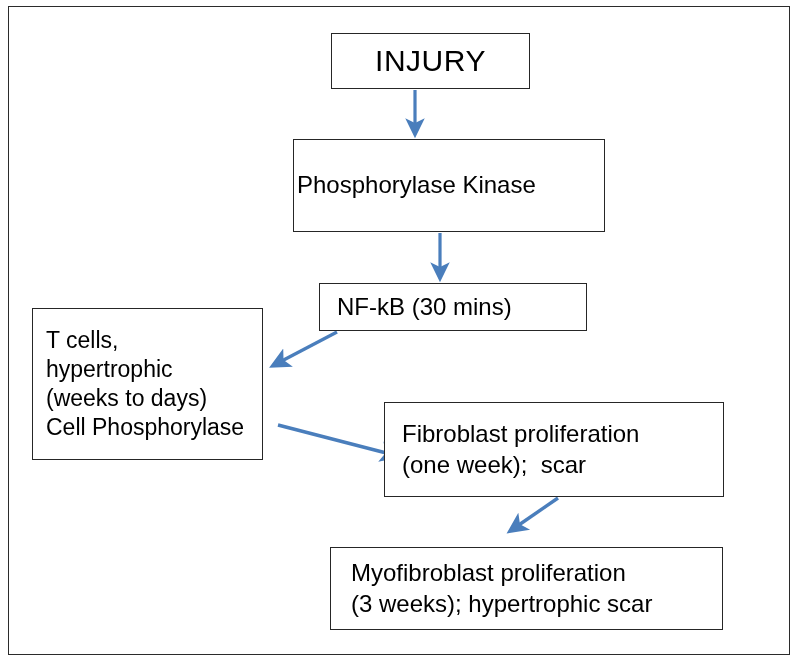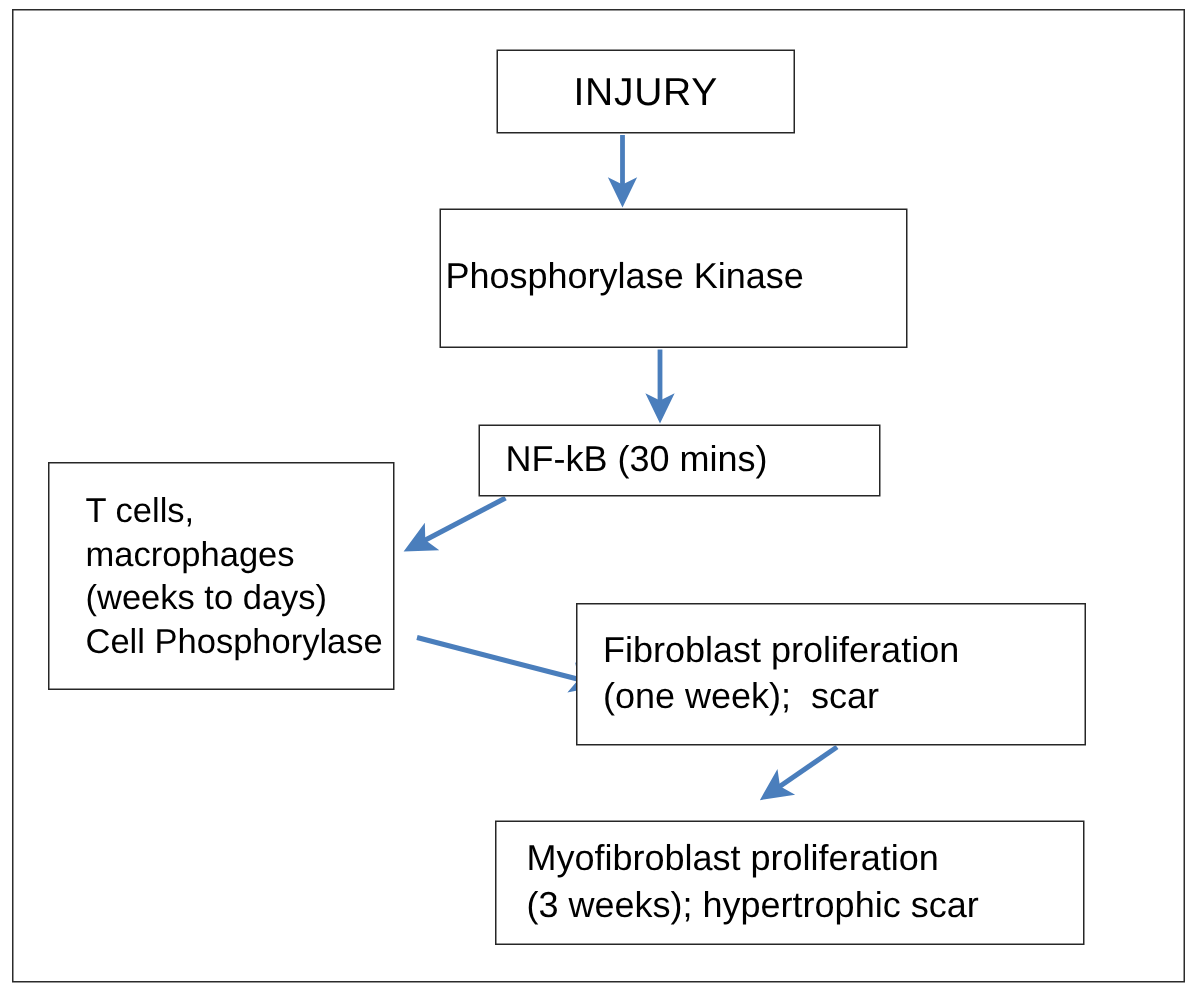--- a/index.html
+++ b/index.html
@@ -52,39 +52,39 @@
   }
   .node .line {
     display: block;
   }
   
   #node-injury {
     left: 331px; top: 33px;
     width: 199px; height: 56px;
     align-items: center;
     justify-content: center;
-    font-size: 26px;
+    font-size: 30px;
     letter-spacing: 0.5px;
   }
   #node-phosphorylase {
     left: 293px; top: 139px;
     width: 312px; height: 93px;
     padding-left: 3px;
     font-size: 24px;
   }
   #node-nfkb {
     left: 319px; top: 283px;
     width: 268px; height: 48px;
     padding-left: 17px;
     font-size: 24px;
   }
   #node-tcells {
     left: 32px; top: 308px;
     width: 231px; height: 152px;
-    padding-left: 24px;
+    padding-left: 13px;
     font-size: 23px;
   }
   #node-fibroblast {
     left: 384px; top: 402px;
     width: 340px; height: 95px;
     padding-left: 17px;
     font-size: 24px;
   }
   #node-myofibroblast {
     left: 330px; top: 547px;
@@ -135,21 +135,21 @@
   <div class="node" id="node-phosphorylase">
     <span class="line">Phosphorylase Kinase</span>
   </div>
 
   <div class="node" id="node-nfkb">
     <span class="line">NF-kB (30 mins)</span>
   </div>
 
   <div class="node" id="node-tcells">
     <span class="line">T cells,</span>
-    <span class="line">macrophages</span>
+    <span class="line">hypertrophic</span>
     <span class="line">(weeks to days)</span>
     <span class="line">Cell Phosphorylase</span>
   </div>
 
   <div class="node" id="node-fibroblast">
     <span class="line">Fibroblast proliferation</span>
     <span class="line">(one week);  scar</span>
   </div>
 
   <div class="node" id="node-myofibroblast">

